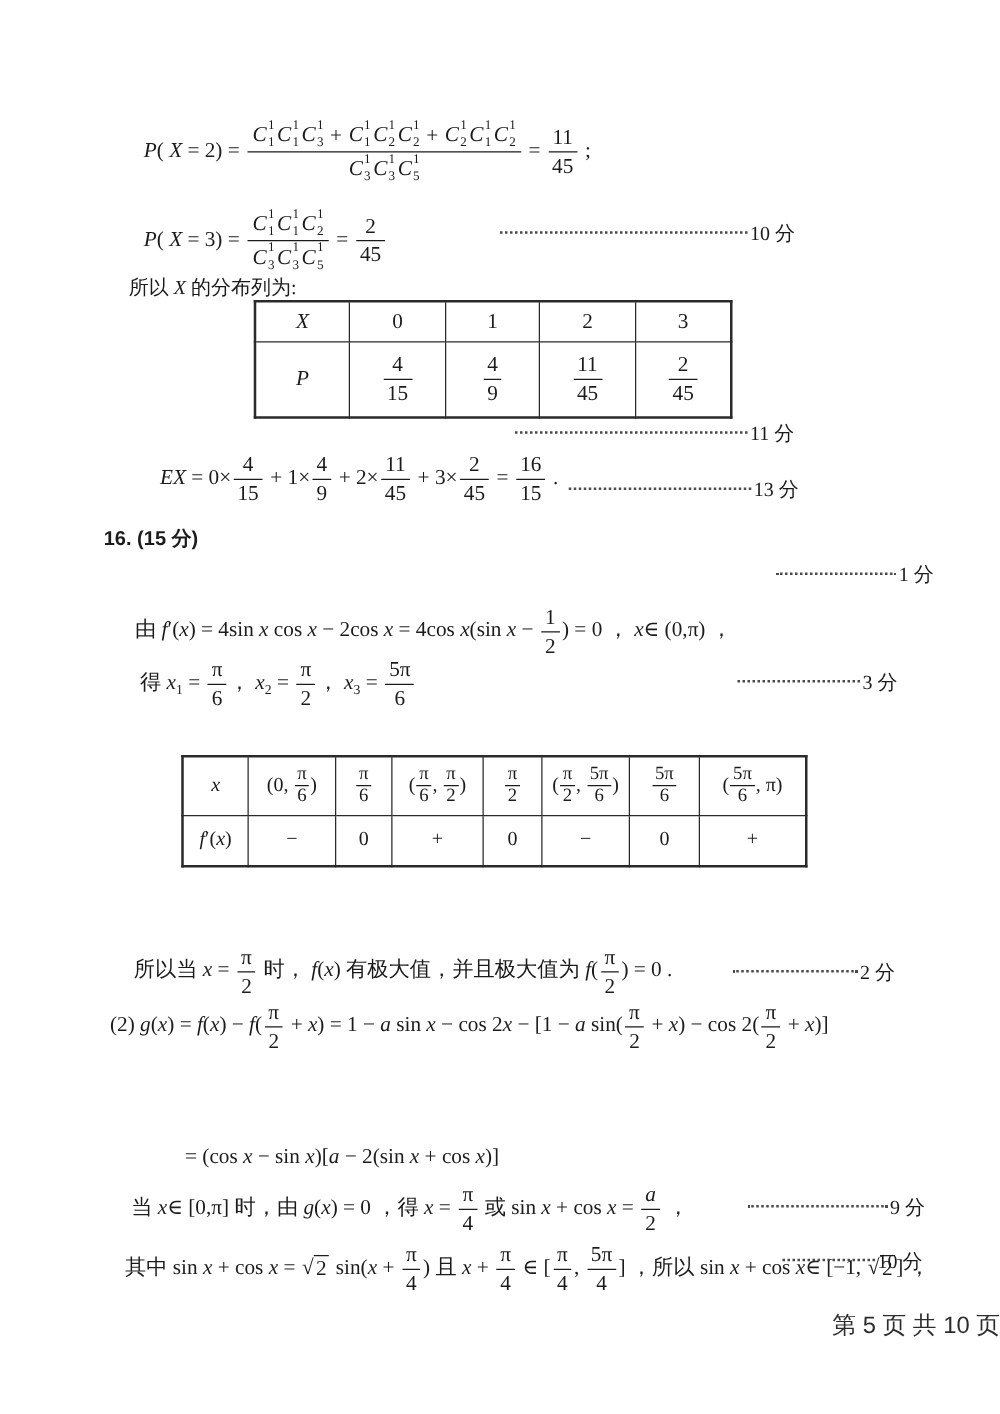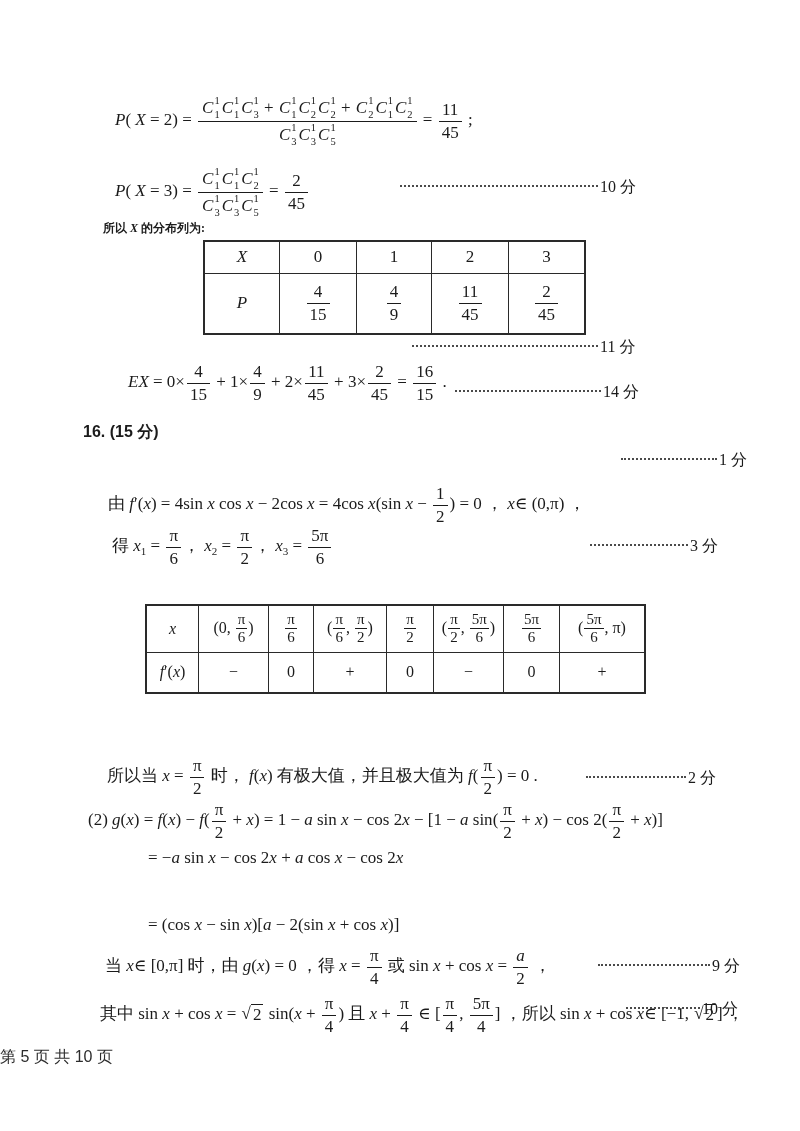--- a/index.html
+++ b/index.html
@@ -3,21 +3,21 @@
 <meta charset="utf-8">
 <style>
   html,body{margin:0;padding:0;background:#ffffff;}
   .page{
     position:relative;width:800px;height:1131px;background:#ffffff;
     font-family:"Liberation Serif","DejaVu Serif",serif;color:#1b1b1b;
     overflow:hidden;
   }
   .abs{position:absolute;white-space:nowrap;line-height:1.25;}
   .math{font-size:17px;}
-  .cn{font-size:12px;font-weight:bold;}
+  .cn{font-size:16px;}
   i{font-style:italic;}
   .rm{font-style:normal;}
   
   .frac{display:inline-block;text-align:center;vertical-align:middle;margin:0 2px;line-height:1.15;}
   .frac .fn{display:block;border-bottom:1px solid #1b1b1b;padding:0 3px 1px 3px;}
   .frac .fd{display:block;padding:1px 3px 0 3px;}
   
   .bss{display:inline-flex;align-items:center;margin:0 1px;}
   .ss{display:inline-flex;flex-direction:column;font-size:10.5px;line-height:1;margin-left:1px;gap:3px;font-style:normal;}
   .ss span{display:block;text-align:left;}
@@ -32,21 +32,21 @@
   .dots{display:inline-block;border-bottom:2px dotted #4a4a4a;height:2px;margin-bottom:5px;}
   
   .tbl{position:absolute;border-collapse:collapse;text-align:center;border:2px solid #2a2a2a;}
   .tbl td{border:1px solid #2a2a2a;text-align:center;vertical-align:middle;padding:0 2px;}
   .dist{font-size:17px;}
   .var{font-size:16px;}
   .var .frac{font-size:15px;margin:0 1px;line-height:1.05;}
   .var .frac .fn{padding:0 2px 1px 2px;}
   .var .frac .fd{padding:1px 2px 0 2px;}
   .heading{font-family:"Liberation Sans","DejaVu Sans",sans-serif;font-weight:bold;font-size:16px;}
-  .footer{position:absolute;left:0;right:0;text-align:left;font-family:"Liberation Sans","DejaVu Sans",sans-serif;font-size:16px;color:#2c2c2c;}
+  .footer{position:absolute;left:0;right:0;text-align:right;font-family:"Liberation Sans","DejaVu Sans",sans-serif;font-size:19px;color:#2c2c2c;}
 </style>
 </head>
 <body>
 
 <div class="page">
 
   <div class="abs math" style="left:115px;top:96px"><i>P</i>( <i>X</i> = 2) = <span class="frac"><span class="fn"><span class="bss">
             <span><i>C</i></span>
             <span class="ss">
               <span>1</span>
@@ -183,21 +183,21 @@
   </tbody>
     </table>
   <div class="score-line" style="left:412px;top:337px">
     <span class="dots" style="width:186px"></span>
     <span>11 分</span>
   </div>
 
   <div class="abs math" style="left:128px;top:362px"><i>EX</i> = 0×<span class="frac"><span class="fn">4</span><span class="fd">15</span></span> + 1×<span class="frac"><span class="fn">4</span><span class="fd">9</span></span> + 2×<span class="frac"><span class="fn">11</span><span class="fd">45</span></span> + 3×<span class="frac"><span class="fn">2</span><span class="fd">45</span></span> = <span class="frac"><span class="fn">16</span><span class="fd">15</span></span> .</div>
   <div class="score-line" style="left:455px;top:382px">
     <span class="dots" style="width:146px"></span>
-    <span>14 分</span>
+    <span>13 分</span>
   </div>
 
   <div class="abs heading" style="left:83px;top:422px">16. (15 分)</div>
 
   <div class="score-line" style="left:621px;top:450px">
     <span class="dots" style="width:96px"></span>
     <span>1 分</span>
   </div>
 
   <div class="abs math" style="left:108px;top:484px">由 <i>f</i>′(<i>x</i>) = 4<span class="rm">sin</span> <i>x</i> <span class="rm">cos</span> <i>x</i> − 2<span class="rm">cos</span> <i>x</i> = 4<span class="rm">cos</span> <i>x</i>(<span class="rm">sin</span> <i>x</i> − <span class="frac"><span class="fn">1</span><span class="fd">2</span></span>) = 0 ， <i>x</i>∈ (0,π) ，</div>
@@ -234,21 +234,20 @@
   </tbody>
     </table>
 
   <div class="abs math" style="left:107px;top:756px">所以当 <i>x</i> = <span class="frac"><span class="fn">π</span><span class="fd">2</span></span> 时， <i>f</i>(<i>x</i>) 有极大值，并且极大值为 <i>f</i>(<span class="frac"><span class="fn">π</span><span class="fd">2</span></span>) = 0 .</div>
   <div class="score-line" style="left:586px;top:768px">
     <span class="dots" style="width:100px"></span>
     <span>2 分</span>
   </div>
 
   <div class="abs math" style="left:88px;top:800px">(2) <i>g</i>(<i>x</i>) = <i>f</i>(<i>x</i>) − <i>f</i>(<span class="frac"><span class="fn">π</span><span class="fd">2</span></span> + <i>x</i>) = 1 − <i>a</i> <span class="rm">sin</span> <i>x</i> − <span class="rm">cos</span> 2<i>x</i> − [1 − <i>a</i> <span class="rm">sin</span>(<span class="frac"><span class="fn">π</span><span class="fd">2</span></span> + <i>x</i>) − <span class="rm">cos</span> 2(<span class="frac"><span class="fn">π</span><span class="fd">2</span></span> + <i>x</i>)]</div>
-  <div class="abs math" style="left:148px;top:847px">= −<i>a</i> <span class="rm">sin</span> <i>x</i> − <span class="rm">cos</span> 2<i>x</i> + <i>a</i> <span class="rm">cos</span> <i>x</i> − <span class="rm">cos</span> 2<i>x</i></div>
   <div class="abs math" style="left:148px;top:914px">= (<span class="rm">cos</span> <i>x</i> − <span class="rm">sin</span> <i>x</i>)[<i>a</i> − 2(<span class="rm">sin</span> <i>x</i> + <span class="rm">cos</span> <i>x</i>)]</div>
 
   <div class="abs math" style="left:105px;top:946px">当 <i>x</i>∈ [0,π] 时，由 <i>g</i>(<i>x</i>) = 0 ，得 <i>x</i> = <span class="frac"><span class="fn">π</span><span class="fd">4</span></span> 或 <span class="rm">sin</span> <i>x</i> + <span class="rm">cos</span> <i>x</i> = <span class="frac"><span class="fn"><i>a</i></span><span class="fd">2</span></span> ，</div>
   <div class="score-line" style="left:598px;top:956px">
     <span class="dots" style="width:112px"></span>
     <span>9 分</span>
   </div>
 
   <div class="abs math" style="left:100px;top:994px">其中 <span class="rm">sin</span> <i>x</i> + <span class="rm">cos</span> <i>x</i> = <span class="sqrt">
         <span class="sqs">√</span>

